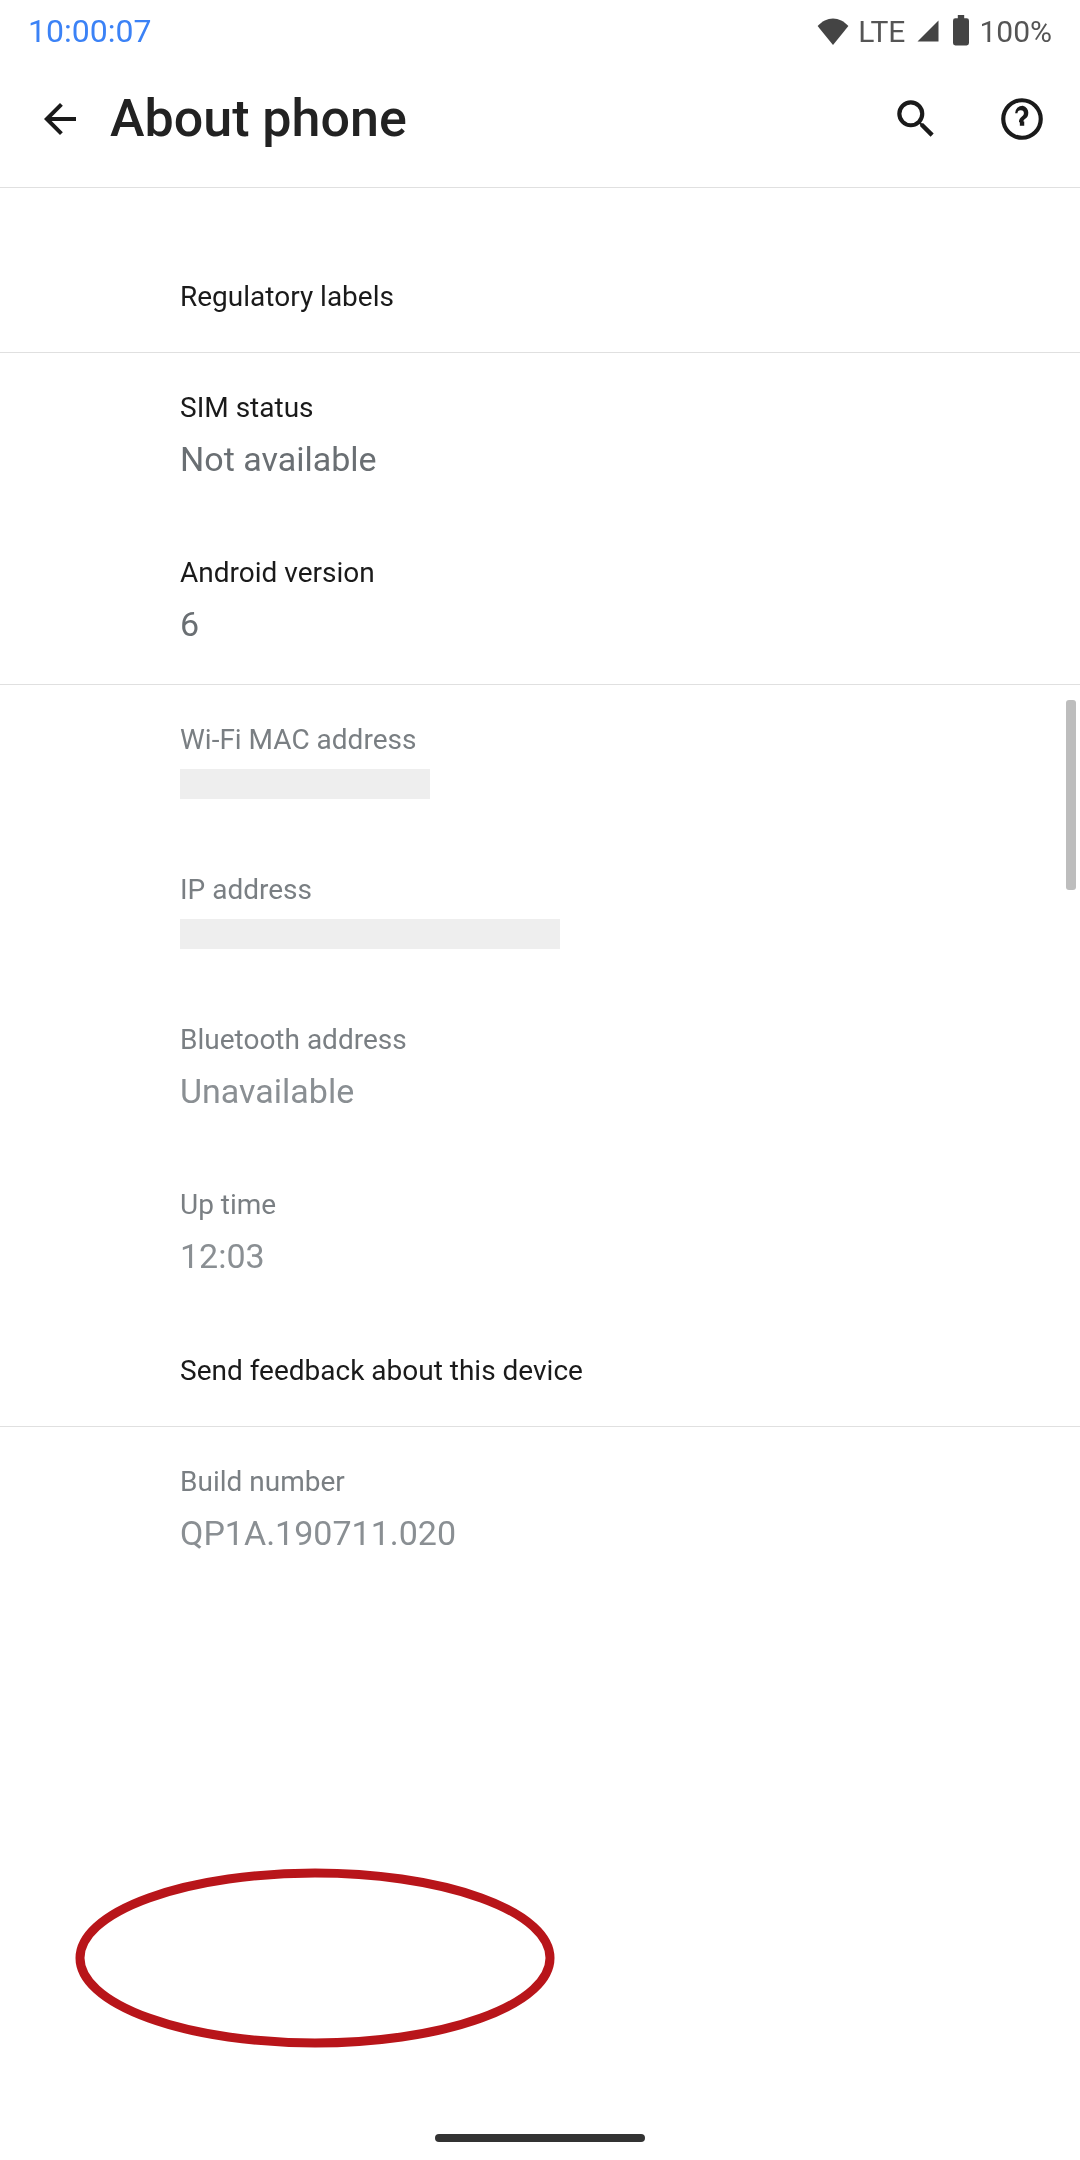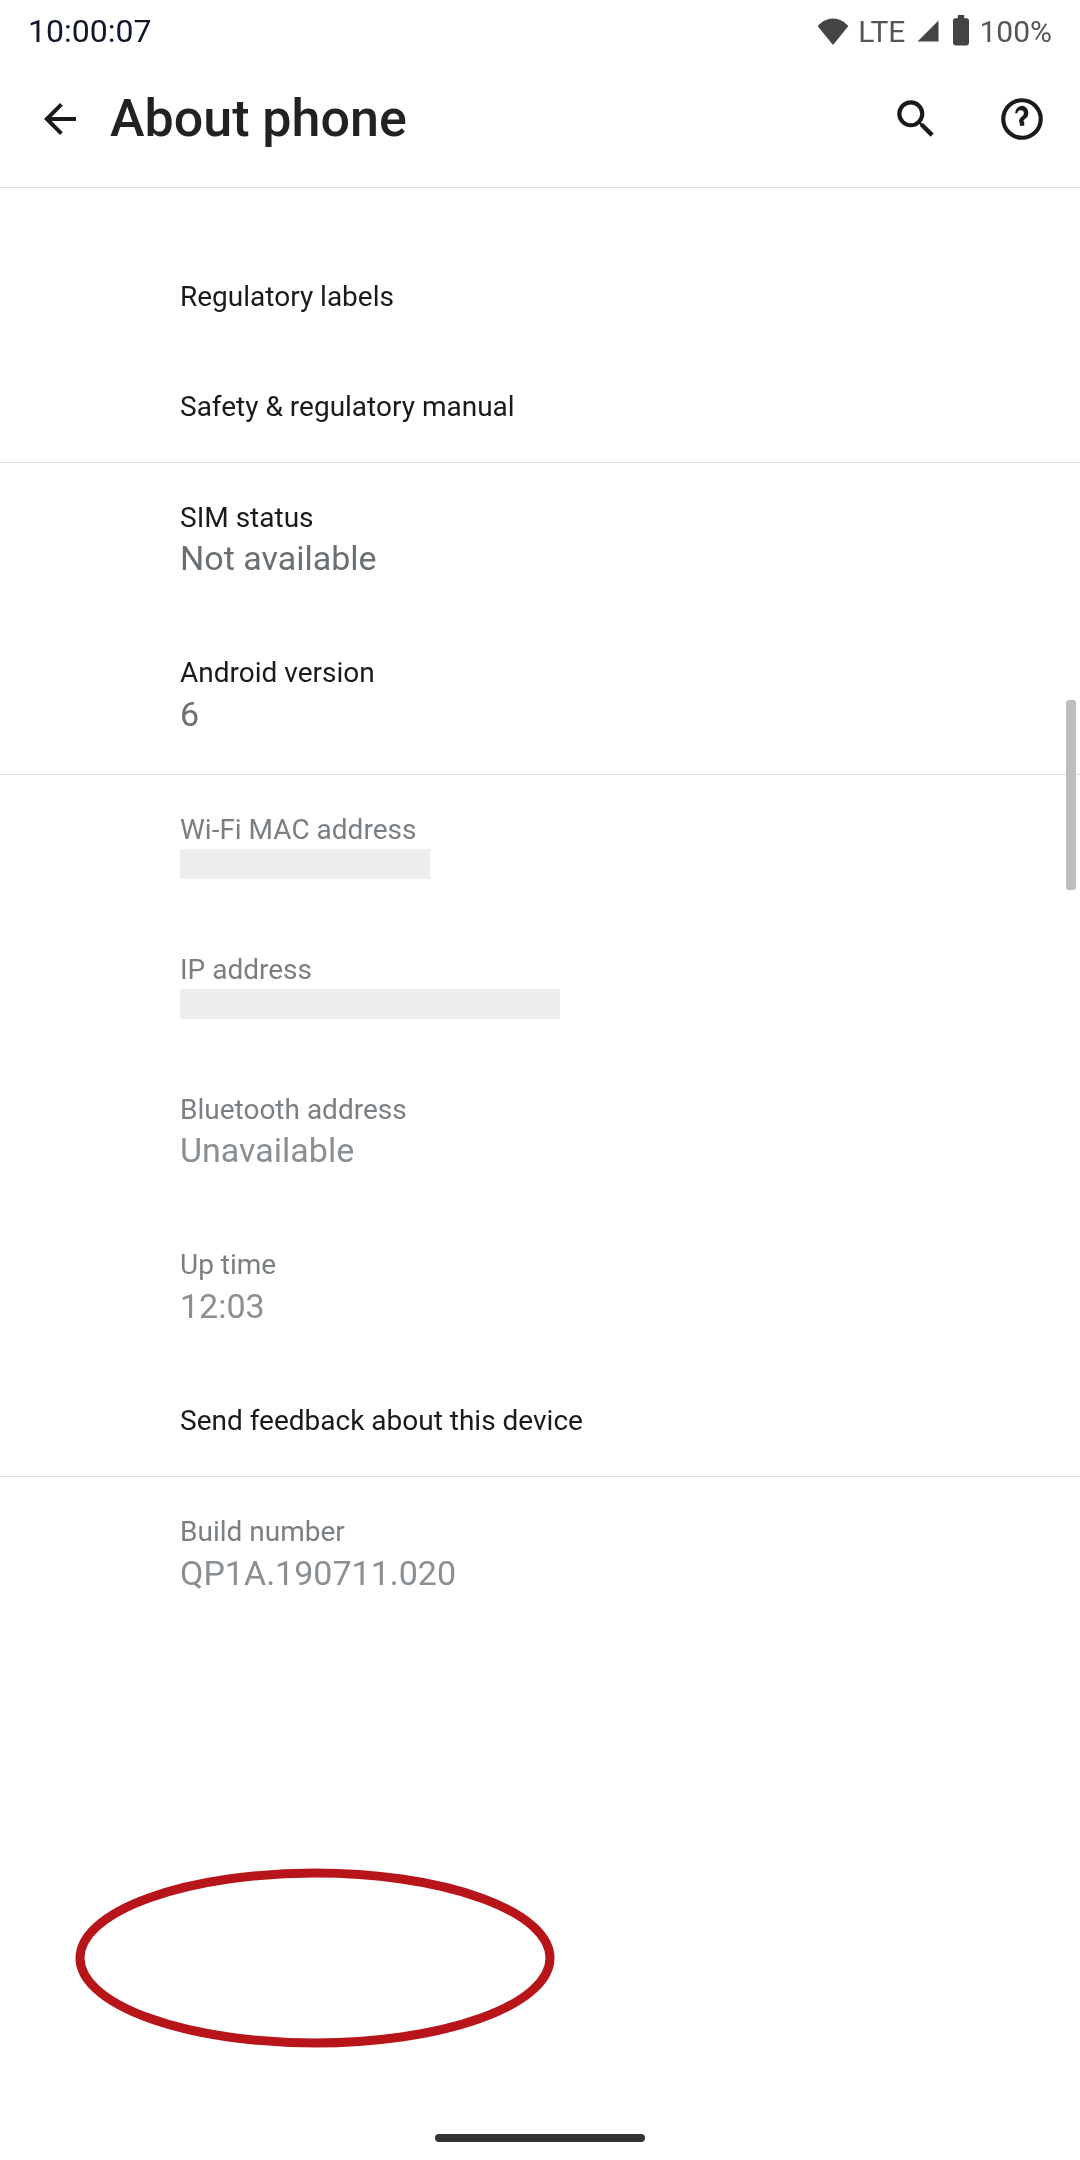--- a/index.html
+++ b/index.html
@@ -1,29 +1,29 @@
 <!DOCTYPE html>
 <html><head>
 <meta charset="utf-8">
 <style>
   * { margin:0; padding:0; box-sizing:border-box; }
   html,body { width:1080px; height:2160px; font-family:Roboto,"Helvetica Neue",Arial,sans-serif; background:#fff; color:#202124; overflow:hidden; }
   .statusbar { display:flex; justify-content:space-between; align-items:center; padding:12px 28px 4px 28px; font-size:32px; color:#555; }
-  .statusbar-left { color:#0f172a; }
+  .statusbar-left { color:#3b82f6; }
   .statusbar-right { display:flex; align-items:center; gap:8px; }
   .statusbar-right svg { display:block; }
   .appbar { display:flex; align-items:center; padding:34px 30px 38px 30px; border-bottom:1px solid #e0e0e0; }
   .appbar .back { width:60px; display:flex; align-items:center; justify-content:center; }
   .appbar .title { font-size:52px; font-weight:500; flex:1; margin-left:20px; color:#222; }
   .appbar .actions { display:flex; gap:50px; align-items:center; }
   .appbar .actions .icnbtn { width:56px; height:56px; display:flex; align-items:center; justify-content:center; }
   .list { }
   .row { padding:36px 30px 36px 180px; }
   .row .ttl { font-size:28px; font-weight:400; color:#1a1a1a; line-height:1.35; }
-  .row .sub { font-size:34px; color:#6a6f73; line-height:1.35; }
+  .row .sub { font-size:34px; color:#6a6f73; margin-top:10px; line-height:1.35; }
   .row.muted .ttl { color:#7a7f83; }
   .row.muted .sub { color:#8a8f93; }
   .divider { border-top:1px solid #e0e0e0; }
   .redact { display:block; background:#eeeeee; height:30px; }
   .redact.w1 { width:290px; }
   .redact.w2 { width:380px; }
   .redact.w3 { width:250px; }
   .scrollbar { position:absolute; right:4px; top:700px; width:10px; height:190px; background:#bdbdbd; border-radius:3px; }
   .navhandle { position:absolute; left:50%; bottom:18px; transform:translateX(-50%); width:210px; height:8px; background:#333; border-radius:6px; }
   .redcircle { position:absolute; left:70px; top:1863px; width:490px; height:190px; pointer-events:none; }
@@ -76,23 +76,20 @@
     </div>
   </div>
 </div>
 
 <div class="list">
 
   <div class="row" style="padding-top:90px">
     <div class="ttl">Regulatory labels</div>
   </div>
 
-  <div class="row">
-    <div class="ttl">Safety &amp; regulatory manual</div>
-  </div>
 
   <div class="divider"></div>
 
   <div class="row">
     <div class="ttl">SIM status</div>
     <div class="sub">Not available</div>
   </div>
 
 
 

